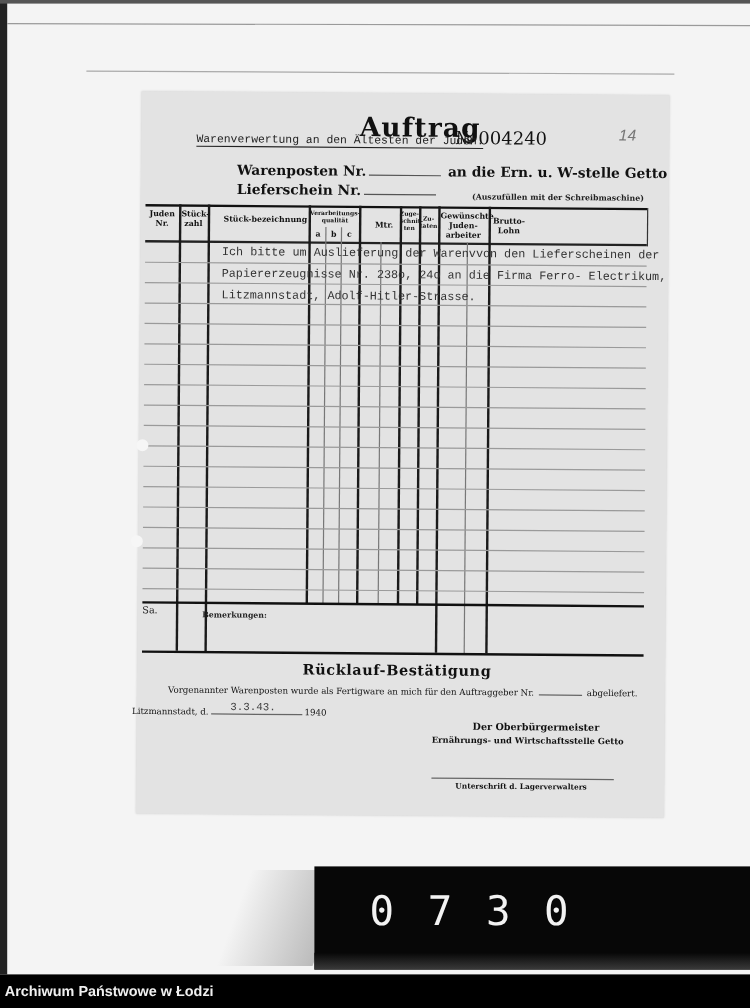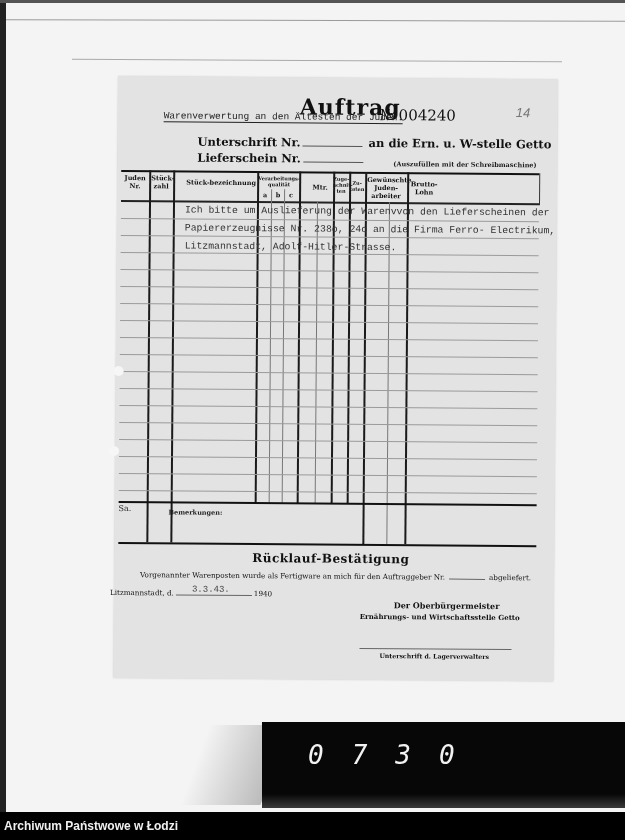--- a/index.html
+++ b/index.html
@@ -60,21 +60,21 @@
     .sig-label { left: 266px; top: 574px; font-size: 6.2px; color: #111; font-weight: bold; }
 
     .hole { position: absolute; width: 10px; height: 10px; border-radius: 50%; background: #f6f6f6; }
 
     .counter-shadow { position: absolute; left: 195px; top: 725px; width: 80px; height: 80px; background: linear-gradient(90deg, #f4f4f4, #bbb); transform: skewX(-20deg); }
     .counter {
       position: absolute; left: 262px; top: 722px; width: 363px; height: 86px; background: #070707;
     }
     .counter-digits {
       position: absolute; left: 46px; top: 18px; font-family: "DejaVu Sans Mono", monospace;
-      font-size: 26px; color: #f2f2f2; letter-spacing: 28px; font-style: italic; font-weight: normal;
+      font-size: 34px; color: #f2f2f2; letter-spacing: 28px; font-weight: normal;
     }
     .counter-glow { position: absolute; left: 0; bottom: 0; width: 100%; height: 14px; background: linear-gradient(#070707, #3a3a3a); }
 
     .footer { position: absolute; left: 0; top: 812px; width: 625px; height: 28px; background: #000; }
     .footer-text { position: absolute; left: 4px; top: 7px; font-family: "Liberation Sans", sans-serif; font-weight: bold; font-size: 12px; color: #f0f0f0; }
   </style>
 </head>
 <body>
 
 <div class="frame-edge-left"></div>
@@ -82,21 +82,21 @@
 <div class="frame-line1"></div>
 <div class="frame-line2"></div>
 
 <div class="paper">
   <div class="p-abs title">Auftrag</div>
   <div class="p-abs number">№ 004240</div>
   <div class="p-abs page-num">14</div>
   <div class="p-abs subtitle">Warenverwertung an den Ältesten der Juden.</div>
 
   <div class="p-abs line1">
-    <span>Unterschrift Nr.</span><span class="blank"></span><span>an die Ern. u. W-stelle Getto</span>
+    <span>Warenposten Nr.</span><span class="blank"></span><span>an die Ern. u. W-stelle Getto</span>
   </div>
   <div class="p-abs line2">
     <span>Lieferschein Nr.</span><span class="blank"></span>
   </div>
   <div class="p-abs fill-note">(Auszufüllen mit der Schreibmaschine)</div>
 
   <div class="p-abs table-top"></div>
 
   <div class="hdr" style="left:4px;width:28px;">Juden Nr.</div>
   <div class="hdr" style="left:34px;width:20px;">Stück-zahl</div>

